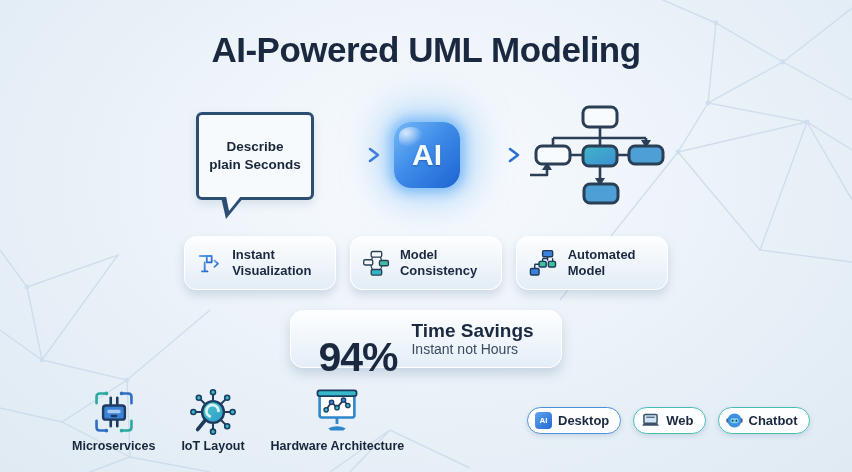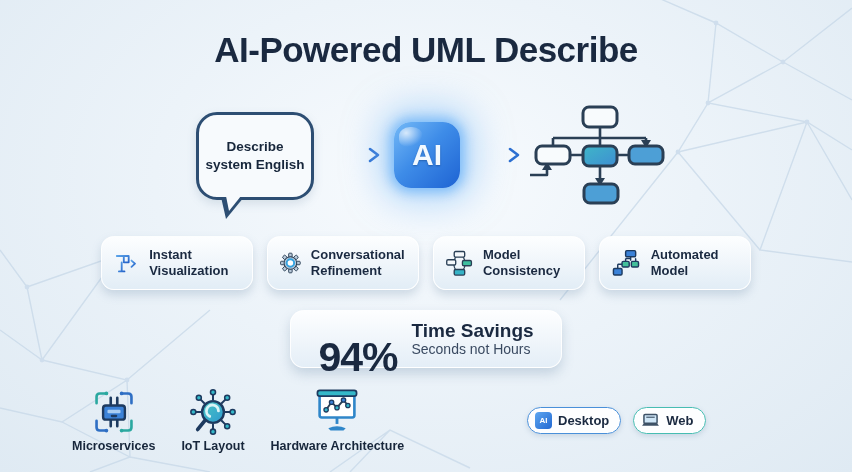--- a/index.html
+++ b/index.html
@@ -18,21 +18,21 @@
   
   .title {
     position:absolute; top:30px; left:0; width:100%;
     text-align:center; font-size:35px; font-weight:800;
     letter-spacing:-0.5px; color:#1a2940;
   }
 
   
   .bubble {
     position:absolute; left:196px; top:112px; width:118px; height:88px;
-    background:#f7fafd; border:3px solid #2d4e73; border-radius:21px;
+    background:#f7fafd; border:3px solid #2d4e73; border-radius:6px;
     display:flex; flex-direction:column; align-items:center; justify-content:center;
     font-size:13.5px; font-weight:600; line-height:1.32; text-align:center;
     box-shadow:0 4px 10px rgba(90,120,150,.18);
   }
   .bubble::before {
     content:""; position:absolute; left:22px; bottom:-22px;
     border-style:solid; border-width:22px 18px 0 5px;
     border-color:#2d4e73 transparent transparent transparent;
   }
   .bubble::after {
@@ -135,25 +135,25 @@
         <circle cx="783" cy="62" r="2.4"></circle>
       <circle cx="708" cy="103" r="2.4"></circle>
         <circle cx="807" cy="122" r="2.4"></circle>
       <circle cx="678" cy="152" r="2.4"></circle>
         <circle cx="42" cy="360" r="2.4"></circle>
       <circle cx="127" cy="380" r="2.4"></circle>
         <circle cx="27" cy="287" r="2.4"></circle>
     </g>
   </svg>
 
-  <h1 class="title">AI-Powered UML Describe</h1>
+  <h1 class="title">AI-Powered UML Modeling</h1>
 
   <div class="bubble">
     <div>Describe</div>
-    <div>system English</div>
+    <div>plain Seconds</div>
   </div>
 
   <svg class="flow-arrow arrow-1" width="54" height="18" viewBox="0 0 54 18">
     <defs>
         <linearGradient id="ag1" x1="0" y1="0" x2="1" y2="0">
       <stop offset="0" stop-color="#94c5ef"></stop>
           <stop offset="1" stop-color="#2c6fd1"></stop>
     </linearGradient>
       </defs>
     <line x1="2" y1="9" x2="44" y2="9" stroke="url(#ag1)" stroke-width="2.6" stroke-linecap="round"></line>
@@ -218,37 +218,20 @@
         <g stroke="url(#ivg)" stroke-width="2.6" fill="none" stroke-linecap="round" stroke-linejoin="round">
           <path d="M4 8 H21 V17 H14 V8"></path>
           <path d="M11 17 V30 M7 30 H15"></path>
           <path d="M16 19 H29"></path>
           <path d="M25 14.5 L30 19 L25 23.5"></path>
         </g>
       </svg>
       <div class="label">Instant Visualization</div>
     </div>
 
-    <div class="card">
-      <svg width="36" height="36" viewBox="0 0 36 36">
-        <g fill="#b9c9d9" stroke="#2a3f55" stroke-width="1.6">
-          <rect x="15" y="1" width="6" height="7" rx="1.5"></rect>
-          <rect x="15" y="1" width="6" height="7" rx="1.5" transform="rotate(45 18 18)"></rect>
-          <rect x="15" y="1" width="6" height="7" rx="1.5" transform="rotate(90 18 18)"></rect>
-          <rect x="15" y="1" width="6" height="7" rx="1.5" transform="rotate(135 18 18)"></rect>
-          <rect x="15" y="1" width="6" height="7" rx="1.5" transform="rotate(180 18 18)"></rect>
-          <rect x="15" y="1" width="6" height="7" rx="1.5" transform="rotate(225 18 18)"></rect>
-          <rect x="15" y="1" width="6" height="7" rx="1.5" transform="rotate(270 18 18)"></rect>
-          <rect x="15" y="1" width="6" height="7" rx="1.5" transform="rotate(315 18 18)"></rect>
-        </g>
-        <circle cx="18" cy="18" r="11" fill="#b9c9d9" stroke="#2a3f55" stroke-width="1.8"></circle>
-        <circle cx="18" cy="18" r="6.5" fill="#fff" stroke="#35a3e0" stroke-width="3.4"></circle>
-      </svg>
-      <div class="label">Conversational Refinement</div>
-    </div>
 
     <div class="card">
       <svg width="35" height="35" viewBox="0 0 36 36">
         <ellipse cx="18" cy="18" rx="7.5" ry="11.5" fill="none" stroke="#2a3f55" stroke-width="1.6"></ellipse>
         <g stroke="#2a3f55" stroke-width="1.8">
           <rect x="11" y="2" width="14" height="7.5" rx="1.8" fill="#f4f8fb"></rect>
           <rect x="1" y="13" width="12" height="7" rx="1.8" fill="#f4f8fb"></rect>
           <rect x="22" y="14" width="12" height="7" rx="1.8" fill="#3fbf9f"></rect>
           <rect x="11" y="26" width="14" height="7.5" rx="1.8" fill="#36b3c6"></rect>
         </g>
@@ -271,21 +254,21 @@
       </svg>
       <div class="label">Automated Model</div>
     </div>
 
   </div>
 
   <div class="stat">
     <div class="stat-value">94%</div>
     <div>
       <div class="stat-title">Time Savings</div>
-      <div class="stat-sub">Seconds not Hours</div>
+      <div class="stat-sub">Instant not Hours</div>
     </div>
   </div>
 
   <div class="use-cases">
 
     <div class="use-case">
       <svg width="48" height="48" viewBox="0 0 44 44">
         <g fill="none" stroke-linecap="round" stroke-width="2.4">
           <path d="M15 5 H9 Q6 5 6 8 V14" stroke="#2ba8a0"></path>
           <path d="M29 5 H35 Q38 5 38 8 V14" stroke="#2f6fc4"></path>
@@ -370,16 +353,27 @@
 
     <div class="badge teal">
       <svg width="19" height="15" viewBox="0 0 20 16">
         <rect x="3" y="1.5" width="14" height="9.5" rx="1.2" fill="#cfe6f7" stroke="#3d5166" stroke-width="1.6"></rect>
         <line x1="5.5" y1="4.5" x2="14.5" y2="4.5" stroke="#3d5166" stroke-width="1.2"></line>
         <path d="M1 13.5 H19 L17 11 H3 Z" fill="#3d5166"></path>
       </svg>
       <span>Web</span>
     </div>
 
+    <div class="badge teal">
+      <svg width="17" height="17" viewBox="0 0 18 18">
+        <rect x="0.5" y="7" width="2.5" height="4" rx="1" fill="#2a3f55"></rect>
+        <rect x="15" y="7" width="2.5" height="4" rx="1" fill="#2a3f55"></rect>
+        <circle cx="9" cy="9" r="7.5" fill="#3f8fe0"></circle>
+        <rect x="4.5" y="6.5" width="9" height="5.5" rx="2.6" fill="#7fd4e8"></rect>
+        <circle cx="7" cy="9.2" r="1" fill="#1d3a5f"></circle>
+        <circle cx="11" cy="9.2" r="1" fill="#1d3a5f"></circle>
+      </svg>
+      <span>Chatbot</span>
+    </div>
 
   </div>
 
 </div>
 
 </body></html>

